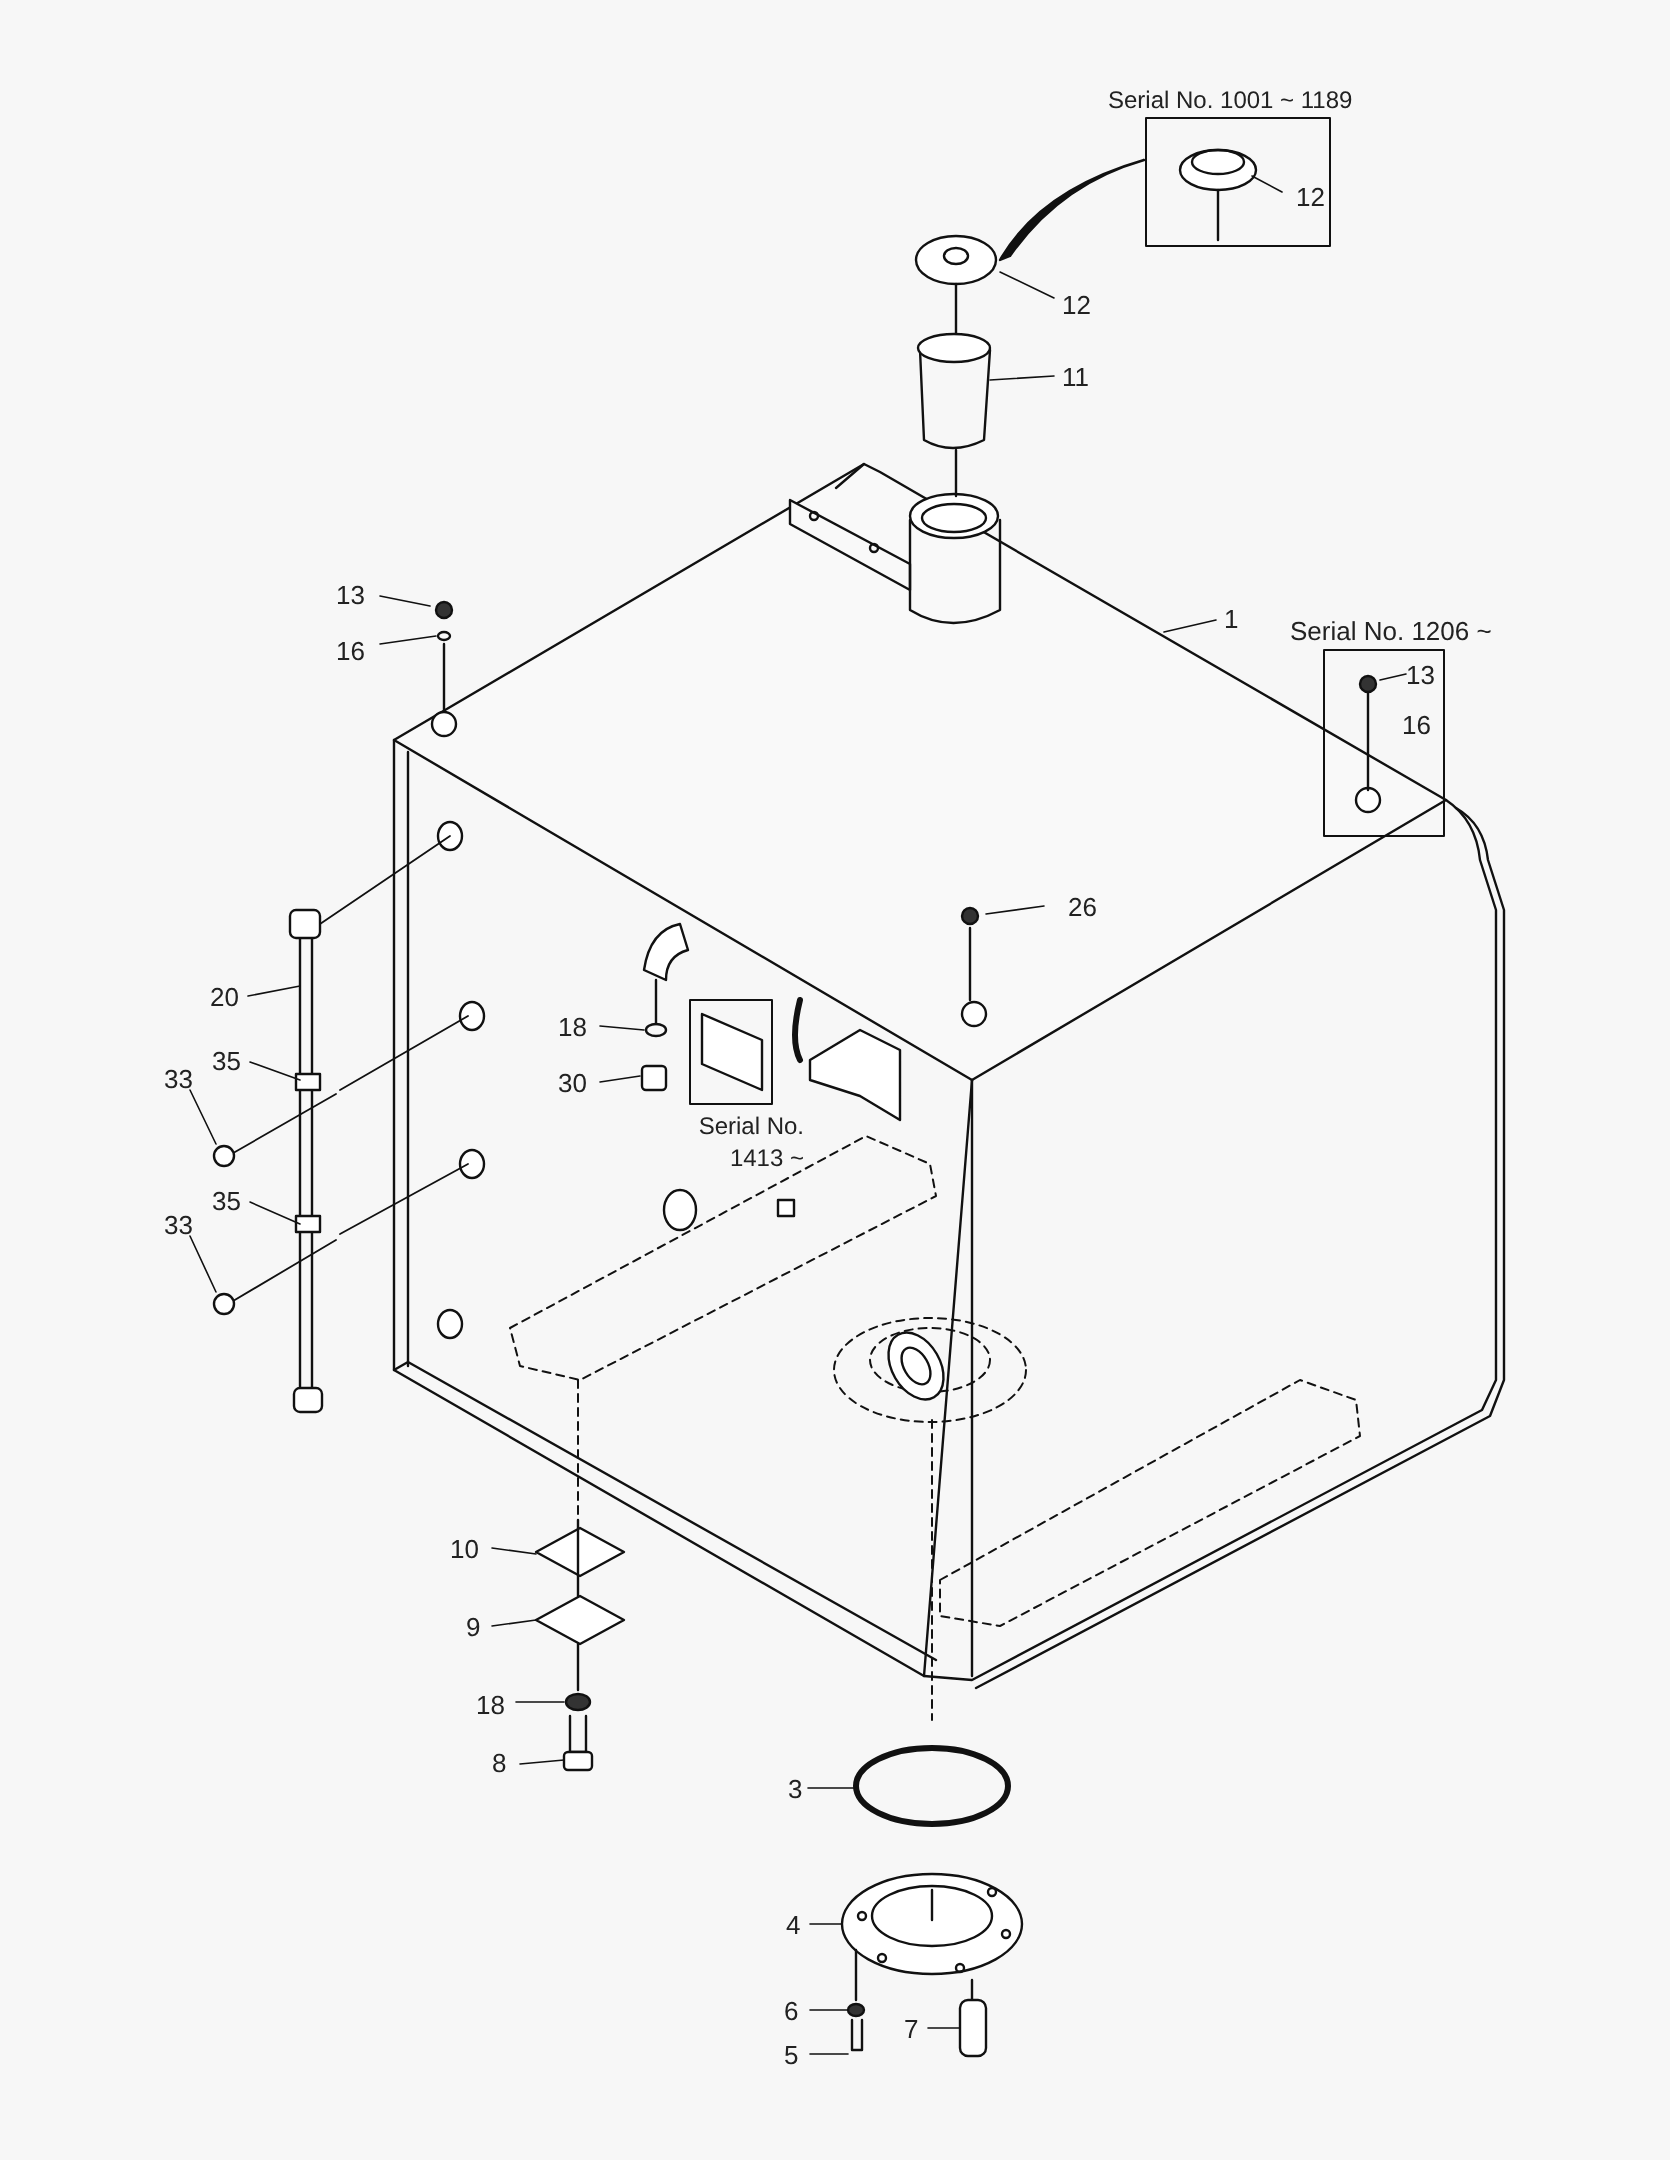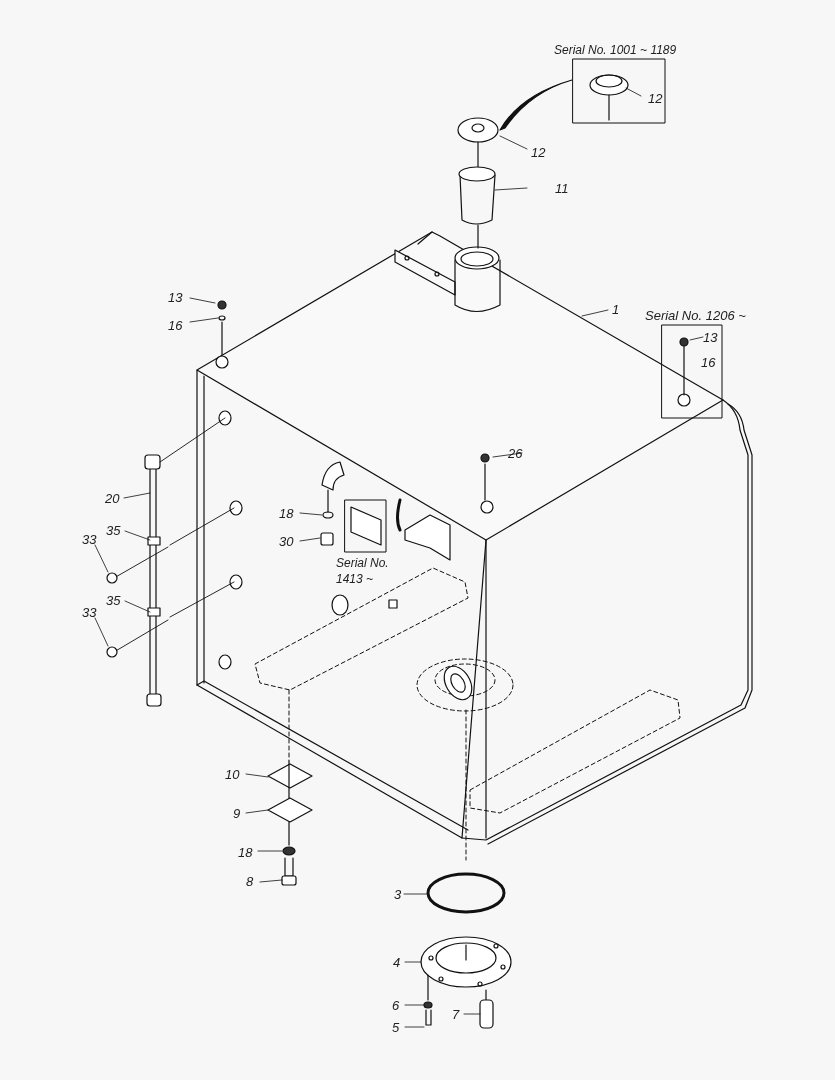--- a/index.html
+++ b/index.html
@@ -1,20 +1,20 @@
 <!DOCTYPE html>
 <html><head>
 <meta charset="utf-8">
 <style>
   html, body { margin:0; padding:0; }
   body { width:835px; height:1080px; background:#f7f7f7; position:relative; overflow:hidden; font-family:"Liberation Sans", sans-serif; }
   svg.diagram { position:absolute; left:0; top:0; }
-  .lbl { position:absolute; font-size:13px; color:#222; line-height:1; white-space:nowrap;font-style:italic; }
+  .lbl { position:absolute; font-size:13px; color:#222; line-height:1; white-space:nowrap; }
   .serial { font-size:13px; }
-  .serial-small { font-size:12px; text-align:left; line-height:1.35; }
+  .serial-small { font-size:12px; text-align:right; line-height:1.35; }
 </style>
 </head>
 <body>
 
 <svg class="diagram" width="835" height="1080" viewBox="0 0 835 1080" fill="none" stroke="#111" stroke-width="1.2" stroke-linejoin="round" stroke-linecap="round">
 
   <g>
 
     <path d="M197,370 L432,232 L440,236 L723,400 L486,540 Z" fill="#f9f9f9"></path>
     <path d="M432,232 L418,244"></path>
@@ -166,32 +166,32 @@
 
 <div class="lbl" style="left:612px;top:303px">1</div>
 <div class="lbl" style="left:394px;top:888px">3</div>
 <div class="lbl" style="left:393px;top:956px">4</div>
 <div class="lbl" style="left:392px;top:1021px">5</div>
 <div class="lbl" style="left:392px;top:999px">6</div>
 <div class="lbl" style="left:452px;top:1008px">7</div>
 <div class="lbl" style="left:246px;top:875px">8</div>
 <div class="lbl" style="left:233px;top:807px">9</div>
 <div class="lbl" style="left:225px;top:768px">10</div>
-<div class="lbl" style="left:555px;top:182px">11</div>
+<div class="lbl" style="left:531px;top:182px">11</div>
 <div class="lbl" style="left:531px;top:146px">12</div>
 <div class="lbl" style="left:648px;top:92px">12</div>
 <div class="lbl" style="left:168px;top:291px">13</div>
 <div class="lbl" style="left:703px;top:331px">13</div>
 <div class="lbl" style="left:105px;top:492px">20</div>
 <div class="lbl" style="left:168px;top:319px">16</div>
 <div class="lbl" style="left:701px;top:356px">16</div>
 <div class="lbl" style="left:279px;top:507px">18</div>
 <div class="lbl" style="left:279px;top:535px">30</div>
 <div class="lbl" style="left:238px;top:846px">18</div>
-<div class="lbl" style="left:508px;top:447px">26</div>
+<div class="lbl" style="left:534px;top:447px">26</div>
 <div class="lbl" style="left:82px;top:533px">33</div>
 <div class="lbl" style="left:82px;top:606px">33</div>
 <div class="lbl" style="left:106px;top:524px">35</div>
 <div class="lbl" style="left:106px;top:594px">35</div>
 
 <div class="lbl serial" style="left:554px;top:44px;font-size:12px">Serial No. 1001 ~ 1189</div>
 <div class="lbl serial" style="left:645px;top:309px">Serial No. 1206 ~</div>
 <div class="lbl serial-small" style="left:336px;top:555px;width:66px">
   <div>Serial No.</div>
   <div>1413 ~</div>

